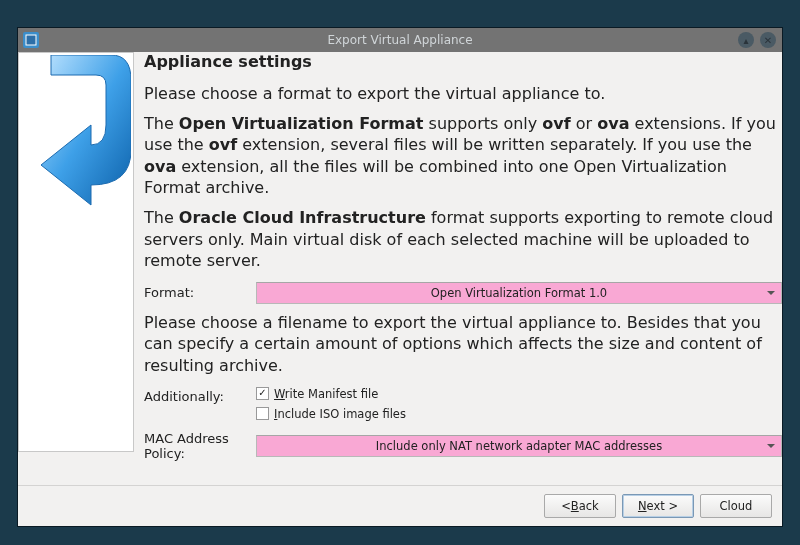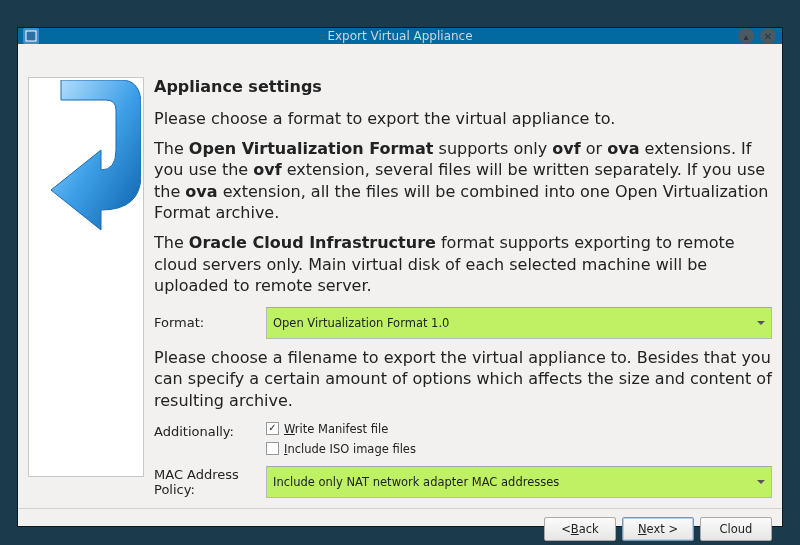--- a/index.html
+++ b/index.html
@@ -19,21 +19,21 @@
     top: 27px;
     width: 766px;
     height: 500px;
     background: #f2f1f0;
     border: 1px solid #0a1a24;
     display: flex;
     flex-direction: column;
   }
   .titlebar {
     height: 24px;
-    background: #0369a1;
+    background: #737373;
     color: #d0d5d8;
     display: flex;
     align-items: center;
     position: relative;
     font-size: 12px;
   }
   .titlebar .app-icon {
     width: 16px; height: 16px;
     background: #3b8ecb;
     margin-left: 5px;
@@ -57,23 +57,21 @@
     width: 16px; height: 16px;
     border-radius: 8px;
     background: #4a5a64;
     display:flex;align-items:center;justify-content:center;
     color:#2a333a;
     font-size:10px;
   }
   .content {
     flex: 1;
     display: flex;
-    padding: 10px;
     gap: 10px;
-    margin-top: 23px;
   }
   .side-image {
     width: 116px;
     height: 400px;
     border: 1px solid #c8c8c8;
     background: #ffffff;
     padding: 2px;
     flex-shrink: 0;
   }
   .side-image .arrow-wrap {
@@ -103,29 +101,30 @@
     margin-top: 2px;
   }
   .row .label {
     width: 106px;
     font-size: 13px;
     padding-right: 2px;
     flex-shrink:0;
   }
   .select, .textfield {
     flex: 1;
-    height: 32px;
-    background: #bef264;
+    height: 22px;
+    background: #f9a8d4;
     border: 1px solid #b8b8b8;
     border-top-color:#a6a6a6;
     font-size: 11.5px;
     padding: 2px 6px;
     display: flex;
     align-items: center;
     position: relative;
+    justify-content: center;
   }
   .select .caret {
     position: absolute;
     right: 6px;
     top: 50%;
     transform: translateY(-50%);
     width: 0; height: 0;
     border-left: 4px solid transparent;
     border-right: 4px solid transparent;
     border-top: 4px solid #555;

